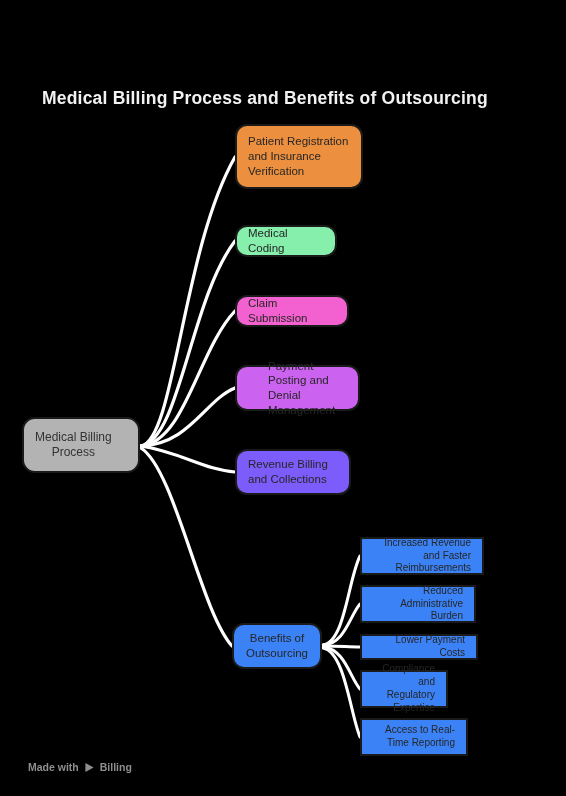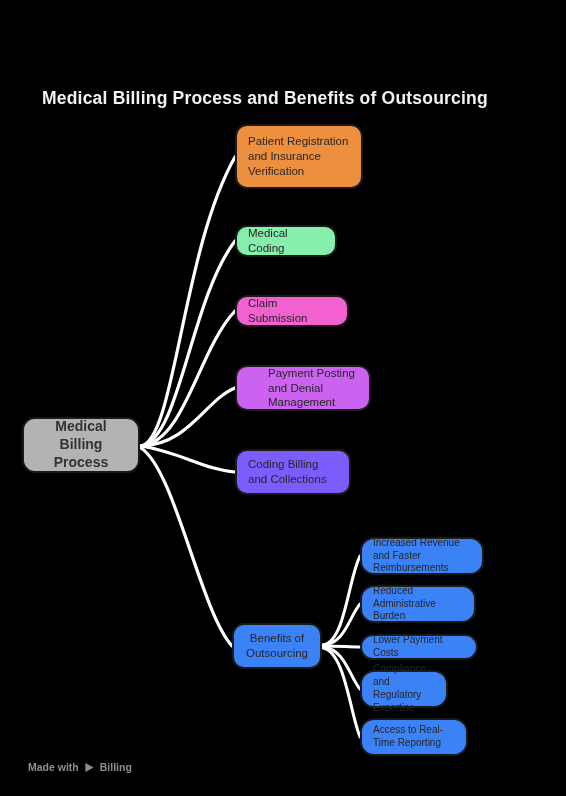--- a/index.html
+++ b/index.html
@@ -7,24 +7,24 @@
        font-family:"Liberation Sans","DejaVu Sans",sans-serif;}
   #diagram{position:absolute;inset:0;width:566px;height:796px;}
   .title{position:absolute;left:42px;top:48px;width:490px;
          font-size:17.5px;font-weight:bold;color:#f2f2f2;letter-spacing:.2px;margin-top:40px;}
   svg.links{position:absolute;left:0;top:0;width:566px;height:796px;
             pointer-events:none;}
   .node{position:absolute;box-sizing:border-box;border-radius:12px;
         border:2.5px solid #1a1a1a;display:flex;align-items:center;
         padding:0 11px;color:#262626;line-height:1.28;
         font-size:11.5px;}
-  .node.root{border-radius:13px;font-size:14px;font-weight:bold;
-             justify-content:center;text-align:center;color:#333;}
+  .node.root{border-radius:13px;font-size:12px;font-weight:normal;
+             text-align:center;color:#333;}
   .node.lvl1{font-size:11.5px;}
-  .node.leaf{font-size:10px;border-radius:14px;border-width:2.5px;}
+  .node.leaf{font-size:10px;border-radius:1px;border-width:2.5px;text-align:right;}
   .node.mid{font-size:11.5px;border-radius:12px;}
   .footer{position:absolute;left:28px;top:761px;display:flex;
           align-items:center;gap:5px;color:#8e8e8e;font-size:10.5px;
           font-weight:bold;}
   .footer .mark{display:inline-block;width:11px;height:11px;}
 </style>
 </head>
 <body>
 
 <div id="diagram">
@@ -58,26 +58,26 @@
   </div>
 
   <div class="node lvl1" style="left:235px;top:225px;width:102px;height:32px;background:#86efac;">
     <span>Medical Coding</span>
   </div>
 
   <div class="node lvl1" style="left:235px;top:295px;width:114px;height:32px;background:#f261cf;">
     <span>Claim Submission</span>
   </div>
 
-  <div class="node lvl1" style="left:235px;top:365px;width:136px;height:46px;background:#cc63f0;padding-left:31px;">
+  <div class="node lvl1" style="left:235px;top:365px;width:125px;height:46px;background:#cc63f0;padding-left:31px;">
     <span>Payment Posting and Denial Management</span>
   </div>
 
   <div class="node lvl1" style="left:235px;top:449px;width:116px;height:46px;background:#7c5cfa;">
-    <span>Coding Billing and Collections</span>
+    <span>Revenue Billing and Collections</span>
   </div>
 
   <div class="node mid" style="left:232px;top:623px;width:90px;height:46px;background:#3b82f6;text-align:center;">
     <span>Benefits of Outsourcing</span>
   </div>
 
   <div class="node leaf" style="left:360px;top:537px;width:124px;height:38px;background:#3b82f6;">
     <span>Increased Revenue and Faster Reimbursements</span>
   </div>
 

